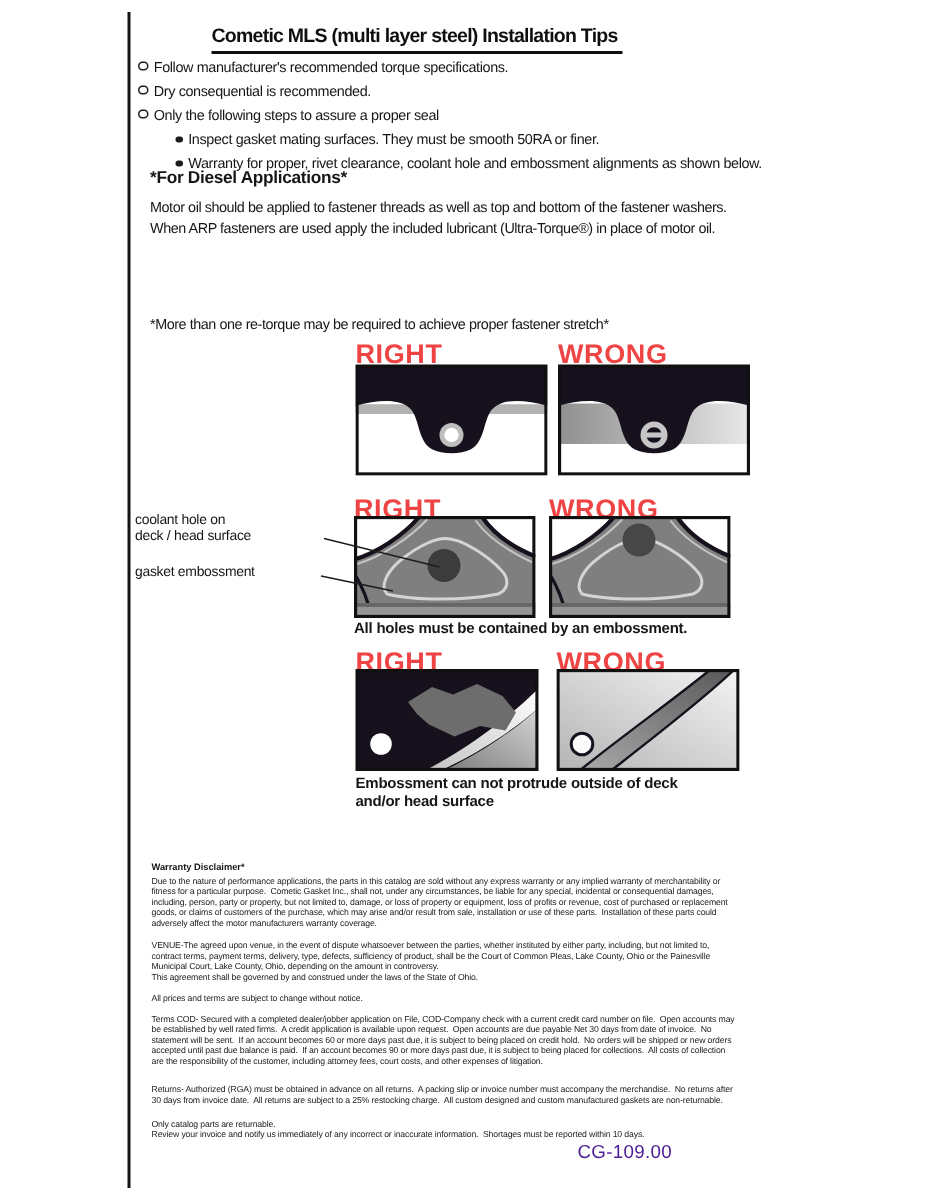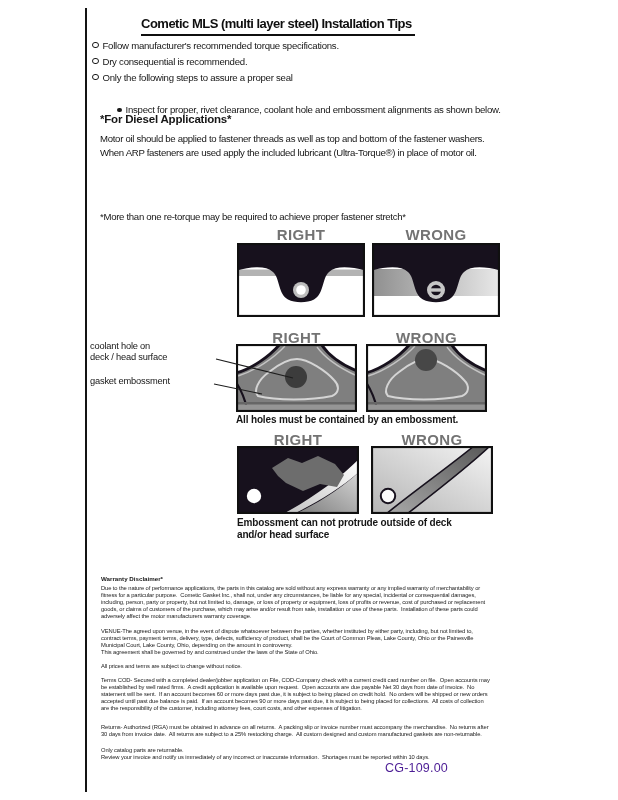--- a/index.html
+++ b/index.html
@@ -16,21 +16,21 @@
   .bullet-row{position:absolute;left:92px;white-space:nowrap;font-size:9.6px;letter-spacing:-0.25px;}
   .bullet-row.sub{left:117px;}
   .b-open{display:inline-block;width:4.5px;height:4.5px;border:1px solid #1a1a1a;border-radius:50%;
           vertical-align:1px;margin-right:4px;}
   .b-fill{display:inline-block;width:4.5px;height:4.5px;background:#1a1a1a;border-radius:50%;
           vertical-align:1px;margin-right:4px;}
 
   .diesel-h{position:absolute;left:100px;top:113px;font-size:11.5px;font-weight:bold;letter-spacing:-0.2px;}
   .para{position:absolute;left:100px;font-size:9.6px;line-height:14px;letter-spacing:-0.3px;white-space:pre;}
 
-  .rw-label{position:absolute;text-align:center;font-size:15px;font-weight:bold;letter-spacing:0.4px;color:#737373;}
+  .rw-label{position:absolute;text-align:left;font-size:18px;font-weight:bold;letter-spacing:0.4px;color:#ef4444;}
   .diag-box{position:absolute;}
   .caption{position:absolute;font-size:10px;font-weight:bold;letter-spacing:-0.15px;white-space:pre;line-height:11.5px;}
   .annot{position:absolute;left:90px;width:122px;font-size:9.3px;line-height:10.5px;
          letter-spacing:-0.2px;white-space:pre;}
   .leader-overlay{position:absolute;left:0;top:0;width:618px;height:800px;pointer-events:none;}
 
   .legal-h{position:absolute;left:101px;font-size:6.2px;font-weight:bold;}
   .legal-p{position:absolute;left:101px;font-size:5.8px;line-height:7.1px;letter-spacing:-0.1px;
            white-space:pre;color:#222;}
   .footer{position:absolute;left:385px;top:761px;font-size:12.5px;letter-spacing:0.2px;color:#4c1d95;}
@@ -40,21 +40,22 @@
 
 <div class="page">
 
   <div class="left-rule"></div>
 
   <div class="title">Cometic MLS (multi layer steel) Installation Tips</div>
 
   <div class="bullet-row" style="top:40px"><span class="b-open"></span><span>Follow manufacturer's recommended torque specifications.</span></div>
   <div class="bullet-row" style="top:56px"><span class="b-open"></span><span>Dry consequential is recommended.</span></div>
   <div class="bullet-row" style="top:72px"><span class="b-open"></span><span>Only the following steps to assure a proper seal</span></div>
-  <div class="bullet-row sub" style="top:104px"><span class="b-fill"></span><span>Inspect for proper, rivet clearance, coolant hole and embossment alignments as shown below.</span></div>
+  <div class="bullet-row sub" style="top:88px"><span class="b-fill"></span><span>Inspect gasket mating surfaces.  They must be smooth 50RA or finer.</span></div>
+  <div class="bullet-row sub" style="top:104px"><span class="b-fill"></span><span>Warranty for proper, rivet clearance, coolant hole and embossment alignments as shown below.</span></div>
 
   <div class="diesel-h">*For Diesel Applications*</div>
   <div class="para" style="top:132px">Motor oil should be applied to fastener threads as well as top and bottom of the fastener washers.
 When ARP fasteners are used apply the included lubricant (Ultra-Torque®) in place of motor oil.</div>
   <div class="para" style="top:210px">*More than one re-torque may be required to achieve proper fastener stretch*</div>
 
   <div class="rw-label" style="left:237px;top:226px;width:128px">RIGHT</div>
   <div class="rw-label" style="left:372px;top:226px;width:128px">WRONG</div>
 
   <svg class="diag-box" style="left:237px;top:243px" width="128" height="74" viewBox="0 0 128 74">

